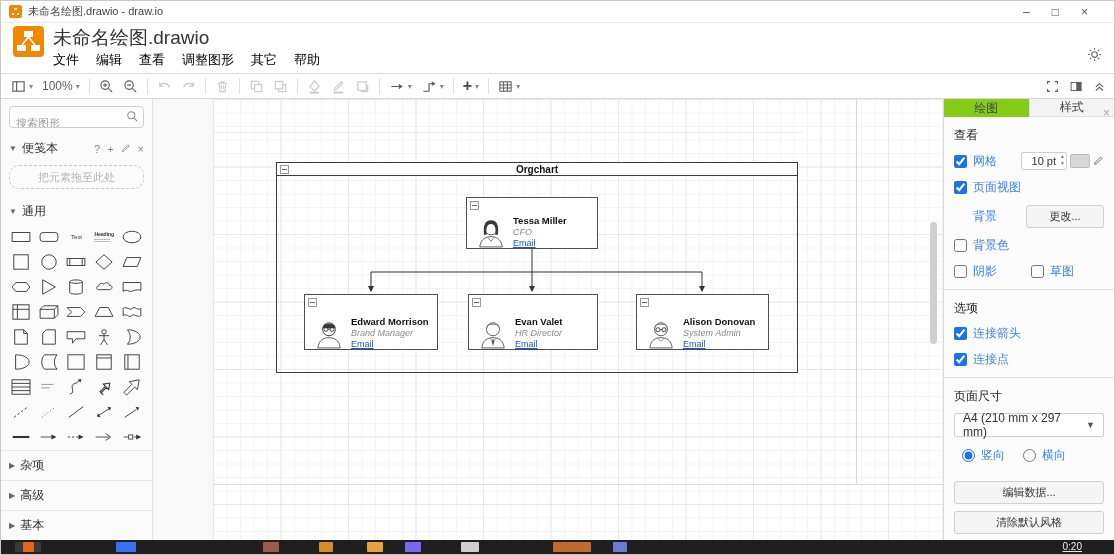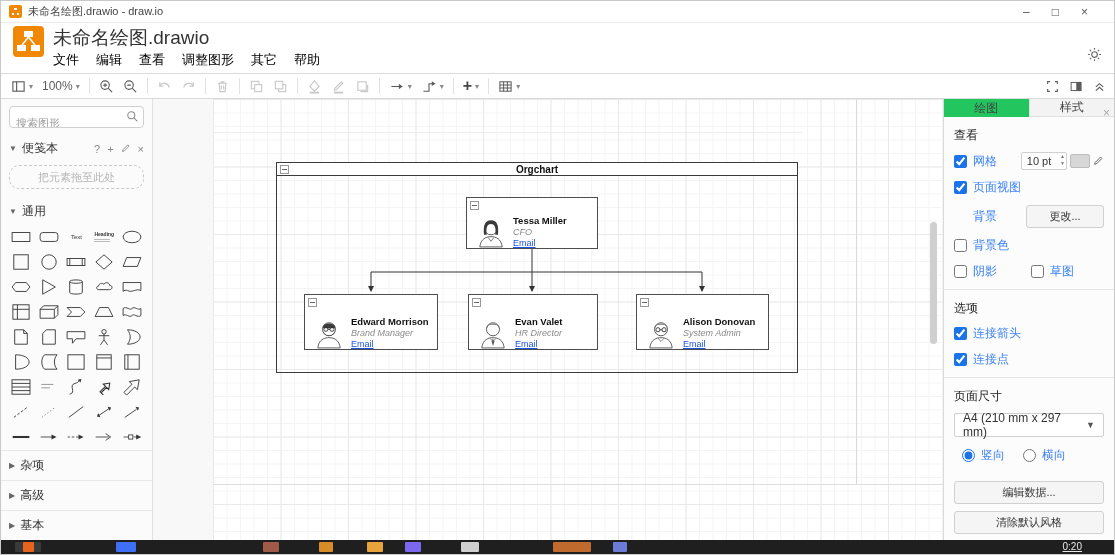--- a/index.html
+++ b/index.html
@@ -85,30 +85,30 @@
   .pc-name { font-size:9.5px; font-weight:bold; color:#111; }
   .pc-role { font-size:9px; font-style:italic; color:#8a8a8a; }
   .pc-email { font-size:9px; text-decoration:underline; cursor:pointer; }
 
   .connectors { position:absolute; left:0; top:0; pointer-events:none; }
 
   
   .panel { width:171px; flex:0 0 auto; background:#fcfcfc; border-left:1px solid #dadada; font-size:12px; display:flex; flex-direction:column; overflow:hidden; }
   .ptabs { display:flex; height:29px; background:#f3f3f3; border-bottom:1px solid #e0e0e0; position:relative; }
   .ptab { flex:1; display:flex; align-items:center; justify-content:center; color:#444; cursor:default; }
-  .ptab.active { background:#22c55e; border-right:1px solid #e0e0e0; margin-bottom:-1px; }
+  .ptab.active { background:#84cc16; border-right:1px solid #e0e0e0; margin-bottom:-1px; }
   .ptab.inactive { background:#f3f3f3; }
   .ptab-close { position:absolute; right:4px; top:7px; color:#aaa; font-size:12px; }
   .pbody { padding:10px 10px 0 10px; }
   .psec-title { color:#222; margin-bottom:8px; }
   .prow { display:flex; align-items:center; margin-bottom:9px; gap:6px; }
   .prow input[type="checkbox"], .prow input[type="radio"] { width:13px; height:13px; accent-color:#1a73e8; margin:0; }
   .prow label { color:#3b82f6; }
   .gridsize { margin-left:auto; display:flex; align-items:center; gap:3px; }
-  .gridsize .numbox { width:46px; height:18px; border:1px solid #d0d0d0; background:#fff; border-radius:2px; font-size:11px; color:#333; display:flex; align-items:center; justify-content:center; padding-right:10px; position:relative; }
+  .gridsize .numbox { width:46px; height:18px; border:1px solid #d0d0d0; background:#fff; border-radius:2px; font-size:11px; color:#333; display:flex; align-items:center; justify-content:flex-end; padding-right:10px; position:relative; }
   .numbox .spin { position:absolute; right:1px; top:0; display:flex; flex-direction:column; font-size:5px; color:#777; line-height:1.4; }
   .swatch { width:20px; height:14px; background:#d7d7d7; border:1px solid #bdbdbd; border-radius:2px; }
   .pencil { color:#666; font-size:11px; }
   .indent { padding-left:19px; }
   .pbtn { background:#f5f5f5; border:1px solid #d0d0d0; border-radius:3px; font-size:11px; color:#333; padding:3px 10px; font-family:inherit; }
   .pbtn.small { margin-left:auto; min-width:78px; }
   .pdiv { border-top:1px solid #e4e4e4; margin:4px -10px 10px -10px; }
   .pselect { width:100%; height:24px; border:1px solid #d0d0d0; border-radius:2px; background:#fff; display:flex; align-items:center; padding:0 8px; font-size:12px; color:#333; margin-bottom:10px; }
   .pselect .sel-caret { margin-left:auto; color:#555; font-size:9px; }
   .pbtn.block { display:block; width:100%; margin-bottom:7px; text-align:center; }

